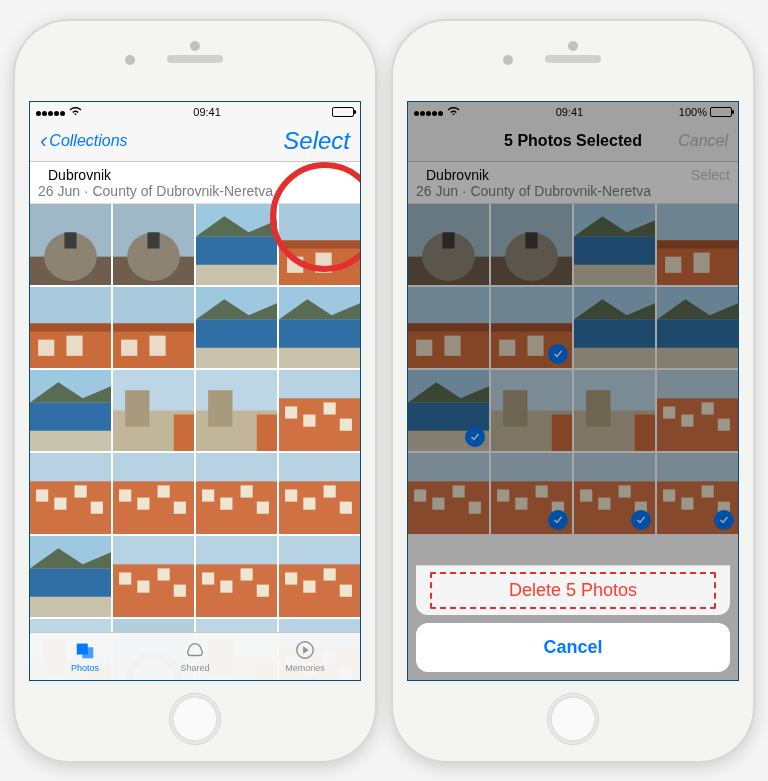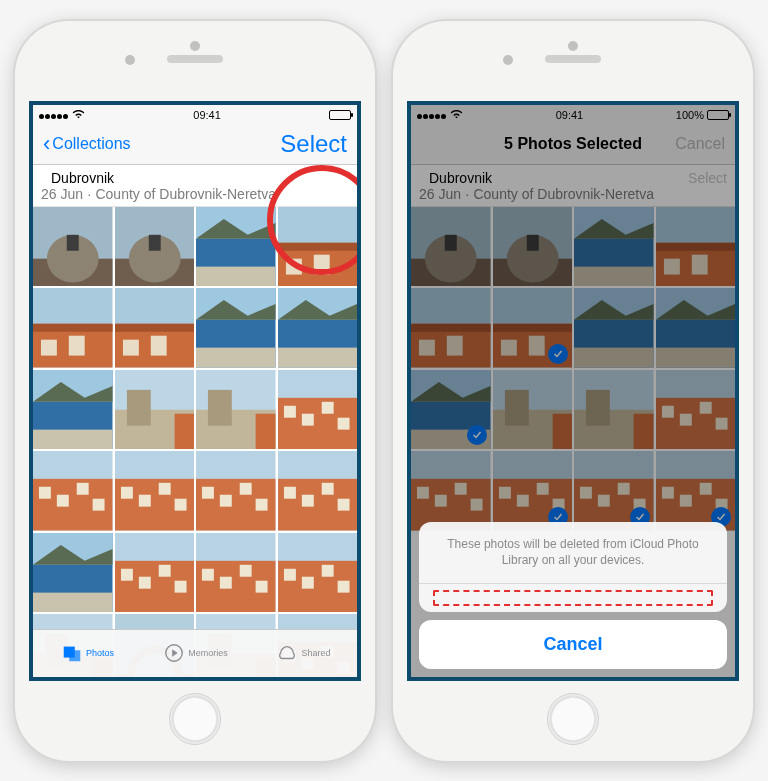--- a/index.html
+++ b/index.html
@@ -37,21 +37,21 @@
   }
   .home {
     position: absolute; bottom: 16px; left:50%; transform: translateX(-50%);
     width: 52px; height: 52px; border-radius: 50%;
     background: radial-gradient(circle at 50% 50%, #fafafa 58%, #ddd 62%, #efefef 70%);
     border: 1px solid #d2d2d0;
   }
   .screen {
     width: 100%; height: 100%;
     background: #fff;
-    border: 4px solid #0c4a6e;
+    border: 1px solid #0c4a6e;
     position: relative;
     overflow: hidden;
   }
 
   
   .status {
     height: 20px; font-size: 11px; font-weight: 500;
     display: flex; align-items: center; justify-content: space-between;
     padding: 0 6px;
     background: #f7f7f7;
@@ -60,39 +60,39 @@
   .status .right { display:flex; align-items:center; gap:3px;}
   .battery { width:22px; height:10px; border:1px solid #000; border-radius:2px; position:relative;}
   .battery::after{content:"";position:absolute;right:-3px;top:2px;width:2px;height:4px;background:#000;border-radius:1px;}
   .battery .fill{height:100%;background:#4cd964;}
   .navbar {
     height: 40px; display:flex; align-items:center; justify-content:space-between;
     padding: 0 10px; font-size:16px; border-bottom:1px solid #c9c9c9;
     background:#f7f7f7; position:relative;
   }
   .navbar .title{position:absolute;left:0;right:0;text-align:center;font-weight:600;font-size:16px;pointer-events:none;}
-  .nav-link{color:#007aff;display:flex;align-items:center;gap:2px;}
+  .nav-link{color:#007aff;display:flex;align-items:center;gap:2px;font-style:italic;}
   .nav-link.disabled{color:#b8b8b8;}
   .chev{font-size:22px;line-height:0;}
   .section-header{padding:5px 8px 4px;border-bottom:1px solid #e3e3e3;}
   .section-header .loc{font-size:14px;font-weight:500;margin-left:10px;}
   .section-header .sub{font-size:14px;color:#7d7d7d;}
   .section-header .select-link{float:right;color:#007aff;font-size:14px;}
   .section-header .select-link.disabled{color:#c6c6c6;}
 
   .grid{display:grid;grid-template-columns:repeat(4,1fr);gap:2px;padding:0;}
   .thumb{aspect-ratio:1/1;position:relative;overflow:hidden;}
   .thumb svg{width:100%;height:100%;display:block;}
   .check{position:absolute;right:4px;bottom:4px;width:20px;height:20px;border-radius:50%;
     background:#007aff;display:flex;align-items:center;justify-content:center;}
   .check svg{width:12px;height:12px;}
 
   .tabbar{position:absolute;left:0;right:0;bottom:0;height:48px;border-top:1px solid #c9c9c9;
     background:rgba(247,247,247,.96);display:flex;}
-  .tab{flex:1;display:flex;flex-direction:row;align-items:center;justify-content:center;
+  .tab{flex:1;display:flex;flex-direction:column;align-items:center;justify-content:center;
     font-size:9px;color:#8e8e93;gap:2px;}
   .tab.active{color:#007aff;}
   .tab svg{width:24px;height:22px;}
 
   
   .dim{position:absolute;inset:0;background:rgba(0,0,0,.35);}
   .sheet{position:absolute;left:8px;right:8px;bottom:8px;}
   .sheet .msg{background:rgba(248,248,248,.96);border-radius:12px 12px 0 0;
     text-align:center;padding:14px 18px;font-size:12px;color:#8a8a8f;line-height:1.35;}
   .sheet .danger{background:rgba(248,248,248,.96);border-top:1px solid #d9d9d9;
@@ -261,30 +261,30 @@
     <div class="tabbar">
       <div class="tab active">
         <svg viewBox="0 0 24 24">
             <rect x="3" y="5" width="12" height="12" fill="#007aff"></rect>
             <rect x="9" y="9" width="12" height="12" fill="#007aff" opacity=".7"></rect>
           </svg>
         <span>Photos</span>
       </div>
       <div class="tab">
         <svg viewBox="0 0 24 24">
+            <path d="M7 18c-3 0-4-4-2-6 0-4 4-7 7-7s7 3 7 7c2 2 1 6-2 6z" fill="none" stroke="#8e8e93" stroke-width="1.5"></path>
+          </svg>
+        <span>Shared</span>
+      </div>
+      <div class="tab">
+        <svg viewBox="0 0 24 24">
             <circle cx="12" cy="12" r="9" fill="none" stroke="#8e8e93" stroke-width="1.5"></circle>
             <path d="M10 8l6 4-6 4z" fill="#8e8e93"></path>
           </svg>
         <span>Memories</span>
-      </div>
-      <div class="tab">
-        <svg viewBox="0 0 24 24">
-            <path d="M7 18c-3 0-4-4-2-6 0-4 4-7 7-7s7 3 7 7c2 2 1 6-2 6z" fill="none" stroke="#8e8e93" stroke-width="1.5"></path>
-          </svg>
-        <span>Shared</span>
       </div>
     </div>
     <div class="circle-annot"></div>
   </div>
   <div class="home"></div>
 </div>
 
 <div class="phone">
   <div class="sensor"></div>
     <div class="camera"></div>
@@ -413,23 +413,23 @@
           <div class="check">
             <svg viewBox="0 0 24 24">
               <path d="M5 12l5 5 9-11" fill="none" stroke="#fff" stroke-width="3"></path>
             </svg>
           </div>
         </div>
       </div>
 
     <div class="dim"></div>
     <div class="sheet">
-      <div class="msg">These photos will be deleted from iCloud Photo Library on all your devices.</div>
       <div class="danger">
         <div class="dash-annot"></div>
+        <span>Delete 5 Photos</span>
       </div>
       <div class="cancel">Cancel</div>
     </div>
   </div>
   <div class="home"></div>
 </div>
 
 <svg width="0" height="0" style="position:absolute">
   <defs>
     <g id="th-dome">

